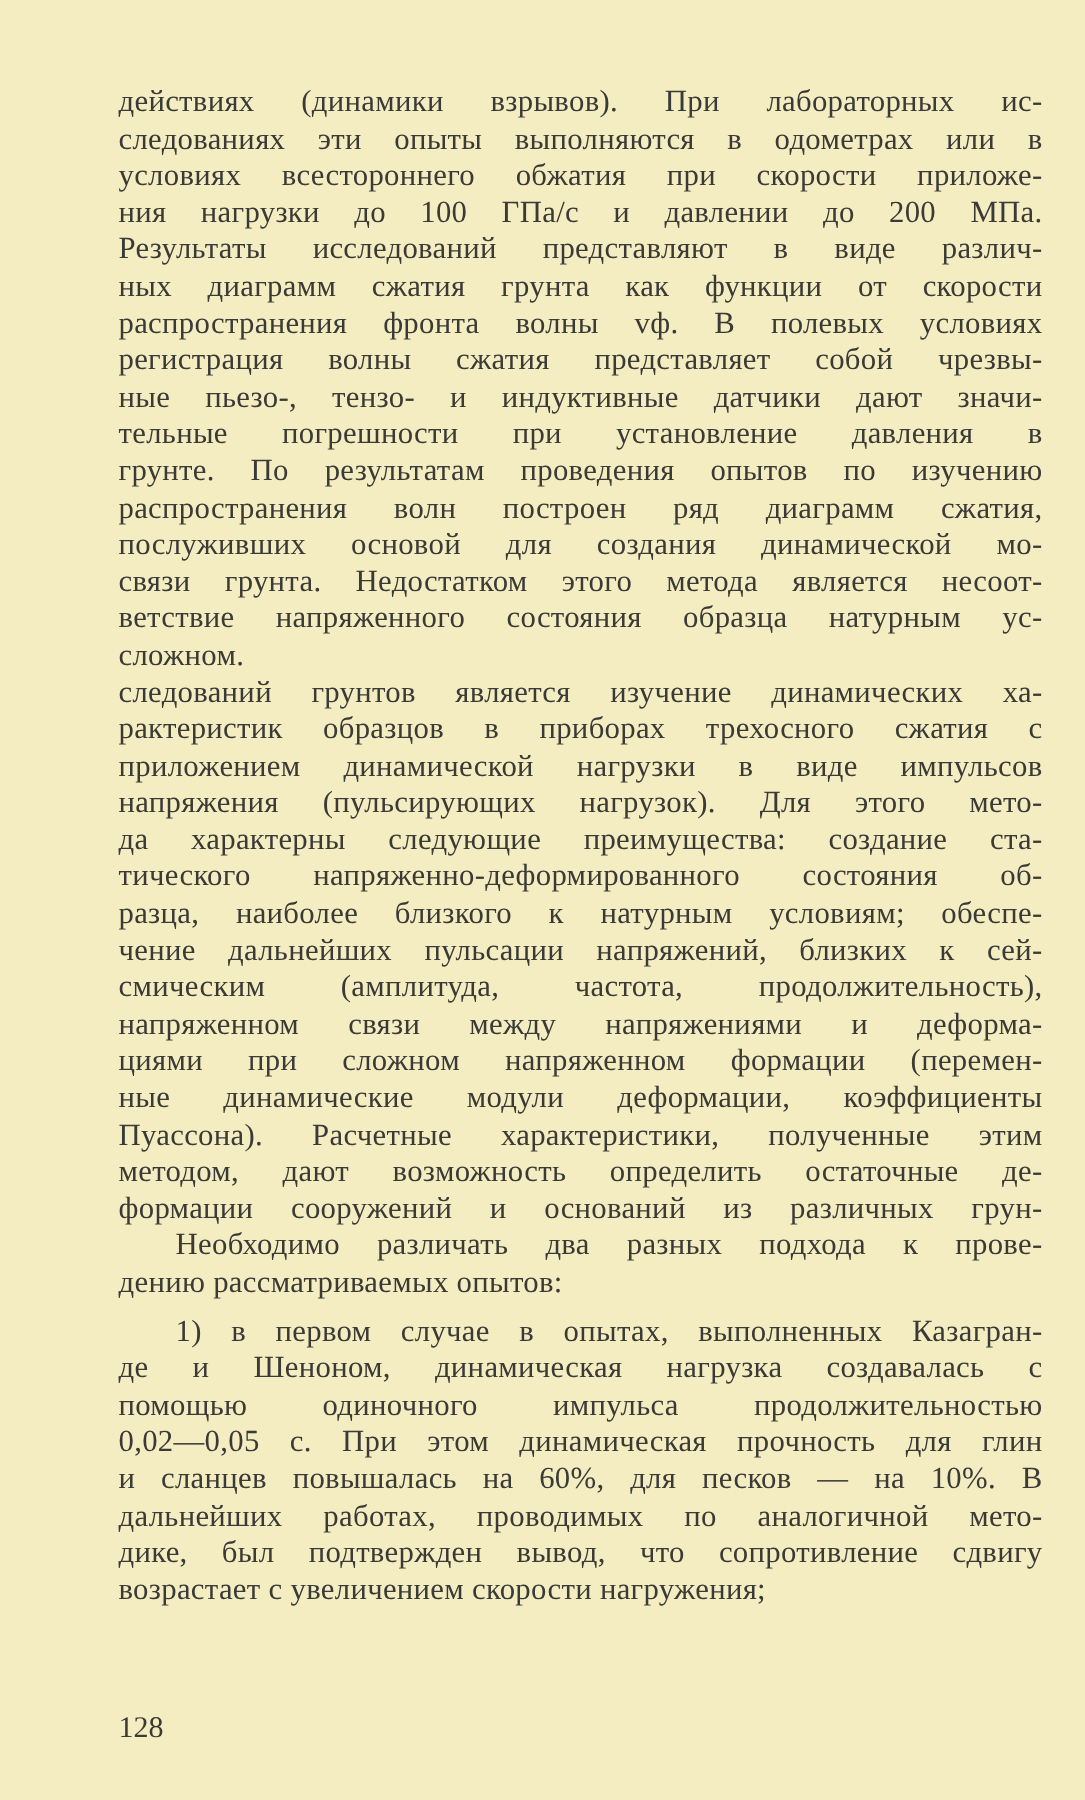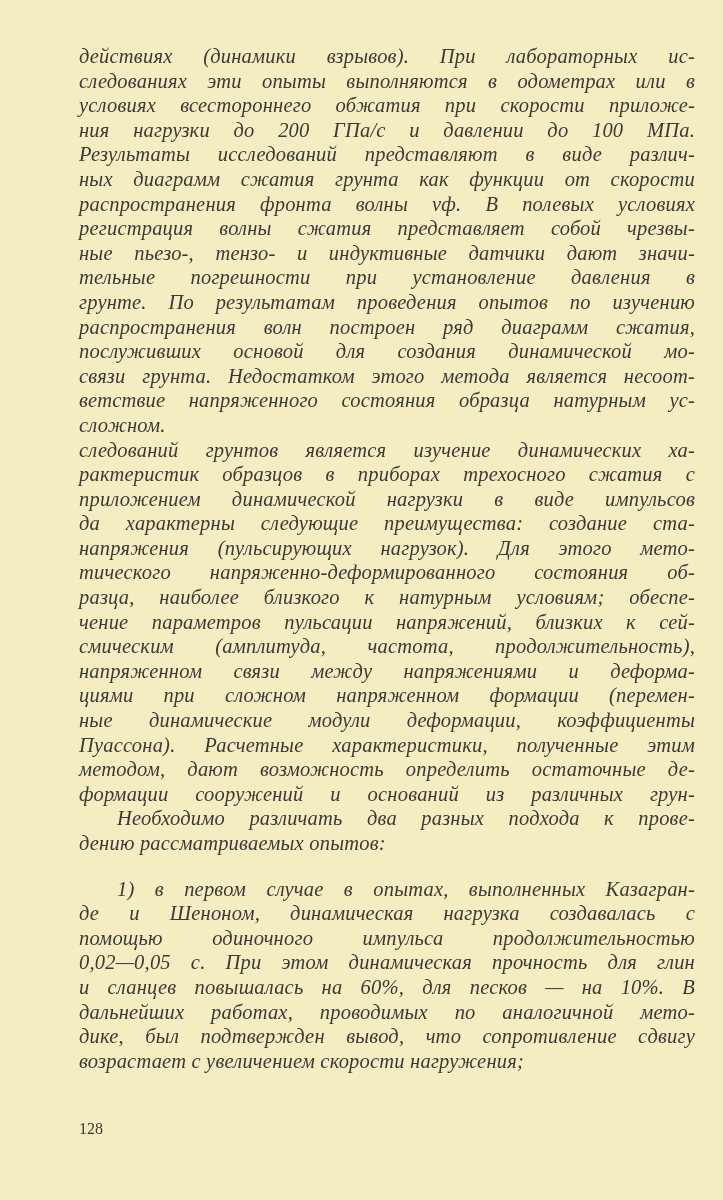--- a/index.html
+++ b/index.html
@@ -11,94 +11,93 @@
       height: 1200px;
       background: #f5edc2;
       position: relative;
       overflow: hidden;
       color: #3a3a36;
       font-family: "Liberation Serif", "DejaVu Serif", serif;
     }
     .page {
       position: absolute;
       left: 79px;
-      top: 44px;
+      top: 56px;
       width: 616px;
-      font-style: italic;
     }
     .line {
       height: 24.6px;
       line-height: 24.6px;
       font-size: 20.5px;
       white-space: nowrap;
       text-align: justify;
       text-align-last: justify;
       letter-spacing: 0.2px;
     }
     .line.last {
       text-align-last: left;
     }
     .line.indent {
       padding-left: 38px;
     }
     .page-number {
       position: absolute;
       left: 79px;
-      top: 1117px;
-      font-size: 16px;
+      top: 1140px;
+      font-size: 20px;
       line-height: 24px;
     }
   </style>
 </head>
 <body>
 
 <div class="page">
   <div>
     <div class="line">действиях (динамики взрывов). При лабораторных ис-</div>
     <div class="line">следованиях эти опыты выполняются в одометрах или в</div>
     <div class="line">условиях всестороннего обжатия при скорости приложе-</div>
-    <div class="line">ния нагрузки до 200 ГПа/с и давлении до 100 МПа.</div>
+    <div class="line">ния нагрузки до 100 ГПа/с и давлении до 200 МПа.</div>
     <div class="line">Результаты исследований представляют в виде различ-</div>
     <div class="line">ных диаграмм сжатия грунта как функции от скорости</div>
     <div class="line">распространения фронта волны vф. В полевых условиях</div>
     <div class="line">регистрация волны сжатия представляет собой чрезвы-</div>
     <div class="line">ные пьезо-, тензо- и индуктивные датчики дают значи-</div>
     <div class="line">тельные погрешности при установление давления в</div>
     <div class="line">грунте. По результатам проведения опытов по изучению</div>
     <div class="line">распространения волн построен ряд диаграмм сжатия,</div>
     <div class="line">послуживших основой для создания динамической мо-</div>
     <div class="line">связи грунта. Недостатком этого метода является несоот-</div>
     <div class="line">ветствие напряженного состояния образца натурным ус-</div>
     <div class="line last">сложном.</div>
   </div>
 
   <div>
     <div class="line">следований грунтов является изучение динамических ха-</div>
     <div class="line">рактеристик образцов в приборах трехосного сжатия с</div>
     <div class="line">приложением динамической нагрузки в виде импульсов</div>
+    <div class="line">напряжения (пульсирующих нагрузок). Для этого мето-</div>
     <div class="line">да характерны следующие преимущества: создание ста-</div>
-    <div class="line">напряжения (пульсирующих нагрузок). Для этого мето-</div>
     <div class="line">тического напряженно-деформированного состояния об-</div>
     <div class="line">разца, наиболее близкого к натурным условиям; обеспе-</div>
-    <div class="line">чение параметров пульсации напряжений, близких к сей-</div>
+    <div class="line">чение дальнейших пульсации напряжений, близких к сей-</div>
     <div class="line">смическим (амплитуда, частота, продолжительность),</div>
     <div class="line">напряженном связи между напряжениями и деформа-</div>
     <div class="line">циями при сложном напряженном формации (перемен-</div>
     <div class="line">ные динамические модули деформации, коэффициенты</div>
     <div class="line">Пуассона). Расчетные характеристики, полученные этим</div>
     <div class="line">методом, дают возможность определить остаточные де-</div>
     <div class="line">формации сооружений и оснований из различных грун-</div>
   </div>
 
   <div>
     <div class="line indent">Необходимо различать два разных подхода к прове-</div>
     <div class="line last">дению рассматриваемых опытов:</div>
   </div>
 
-  <div style="margin-top:21px;">
+  <div style="margin-top:8px;">
     <div class="line indent">1) в первом случае в опытах, выполненных Казагран-</div>
     <div class="line">де и Шеноном, динамическая нагрузка создавалась с</div>
     <div class="line">помощью одиночного импульса продолжительностью</div>
     <div class="line">0,02—0,05 с. При этом динамическая прочность для глин</div>
     <div class="line">и сланцев повышалась на 60%, для песков — на 10%. В</div>
     <div class="line">дальнейших работах, проводимых по аналогичной мето-</div>
     <div class="line">дике, был подтвержден вывод, что сопротивление сдвигу</div>
     <div class="line last">возрастает с увеличением скорости нагружения;</div>
   </div>
 </div>

